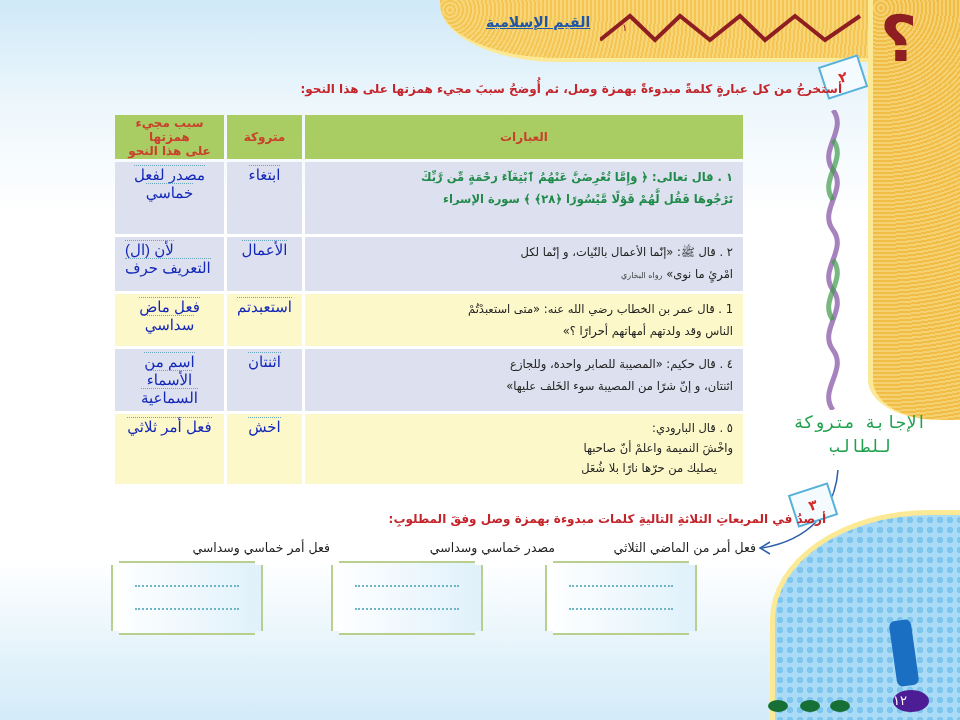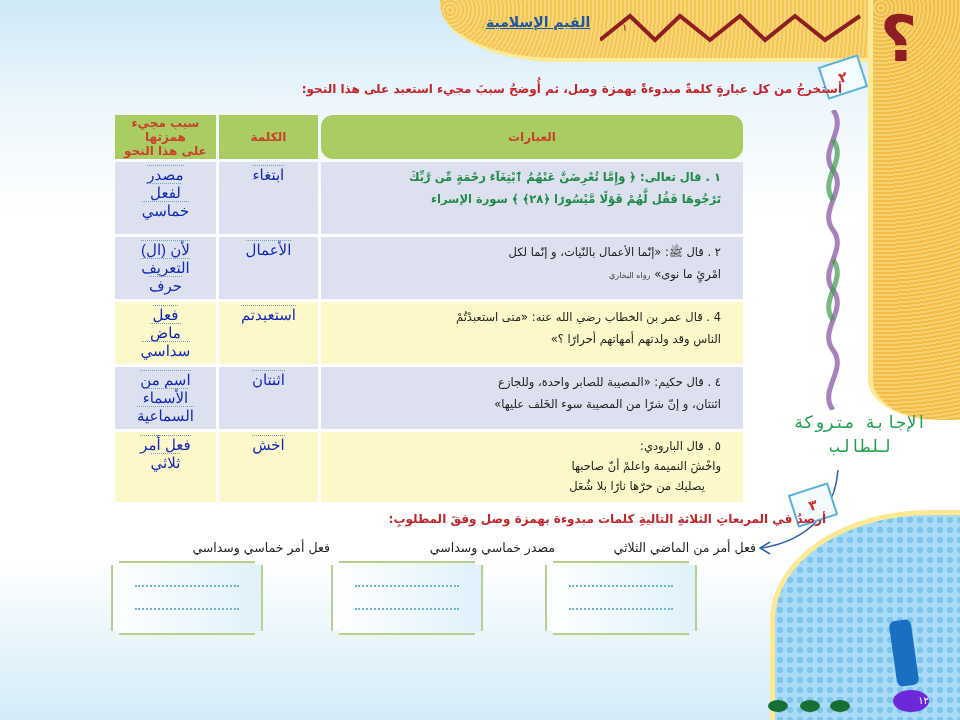--- a/index.html
+++ b/index.html
@@ -33,41 +33,41 @@
     left: 486px; top: 14px; color: #1e56a8; font-weight: bold; font-size: 14px;
     direction: rtl; text-decoration: underline; text-decoration-color: #1e56a8;
   }
   .zigzag { left: 600px; top: 10px; }
   .big-q { left: 880px; top: 2px; color: #8e1e22; font-size: 64px; font-weight: bold; }
   .excl {
     left: 893px; top: 620px; width: 22px; height: 66px; background: #1b6fc3;
     border-radius: 6px; transform: rotate(-8deg);
   }
   .page-num {
-    left: 893px; top: 690px; width: 36px; height: 22px; background: #6d28d9;
-    border-radius: 50%; color: #fff; font-size: 10px; text-align: right; line-height: 22px;
+    left: 893px; top: 690px; width: 36px; height: 22px; background: #4c1d95;
+    border-radius: 50%; color: #fff; font-size: 13px; text-align: left; line-height: 22px;
   }
   .green-dot { top: 700px; width: 20px; height: 12px; background: #166f35; border-radius: 50%; }
   
   .instr {
     right: 118px; top: 82px; color: #c3252b; font-size: 12px; font-weight: bold; direction: rtl;
     white-space: nowrap;
   }
   .instr2 { top: 512px; right: 134px; }
   
   table.ex {
     position: absolute; left: 112px; top: 112px; width: 634px;
     border-collapse: separate; border-spacing: 3px; direction: rtl;
     font-size: 11px;
   }
   table.ex th {
     background: #a9cd62; color: #c8412c; font-weight: bold; height: 42px;
     font-size: 12px; text-align: center;
   }
-  table.ex td { vertical-align: top; padding: 4px 22px; }
+  table.ex td { vertical-align: top; padding: 4px 10px; }
   tr.r-blue td { background: #dde0ee; }
   tr.r-yellow td { background: #fdf8c9; }
   td.sentence { color: #222; line-height: 22px; font-size: 11.5px; text-align: right; }
   td.sentence.quran { color: #1f8a4a; font-weight: bold; }
   td.word, td.reason {
     color: #1428b8; font-size: 15px; text-align: center;
     font-family: "Liberation Sans", sans-serif;
   }
   .reason span, .word span { border-top: 1px dotted #6aa6b9; }
   .small-src { font-size: 8px; color: #444; }
@@ -110,27 +110,27 @@
 </svg>
 <div class="abs" style="left:622px;top:22px;font-size:10px;color:#8e1e22;">١</div>
 <div class="abs big-q">؟</div>
 
 <div class="abs calendar" style="left:822px;top:60px;"><span>٢</span></div>
 <svg class="abs ribbon" width="30" height="300">
   <path d="M15,0 C30,20 0,40 15,60 C30,80 0,100 15,120 C30,140 0,160 15,180 C30,200 0,220 15,240 C30,260 0,280 15,300" fill="none" stroke="#8a5aa8" stroke-width="5" opacity="0.75"></path>
   <path d="M15,30 C30,50 0,70 15,90 M15,150 C30,170 0,190 15,210" fill="none" stroke="#3f9a4a" stroke-width="5" opacity="0.7"></path>
 </svg>
 
-<div class="abs instr">أستخرجُ من كل عبارةٍ كلمةً مبدوءةً بهمزة وصل، ثم أُوضحُ سببَ مجيء استعبد على هذا النحو:</div>
+<div class="abs instr">أستخرجُ من كل عبارةٍ كلمةً مبدوءةً بهمزة وصل، ثم أُوضحُ سببَ مجيء همزتها على هذا النحو:</div>
 
 <table class="ex">
   <thead>
     <tr>
-      <th style="width:436px;border-radius:12px;">العبارات</th>
-      <th style="width:62px;">الكلمة</th>
+      <th style="width:436px;">العبارات</th>
+      <th style="width:62px;">متروكة</th>
       <th>
         <div>سبب مجيء همزتها</div>
         <div>على هذا النحو</div>
       </th>
     </tr>
   </thead>
   <tbody>
     <tr class="r-blue" style="height:72px;">
       <td class="sentence quran">
         <div>١ . قال تعالى: ﴿ وَإِمَّا تُعْرِضَنَّ عَنْهُمُ ٱبْتِغَآءَ رَحْمَةٍ مِّن رَّبِّكَ</div>
@@ -138,25 +138,25 @@
       </td>
       <td class="word"><span>ابتغاء</span></td>
       <td class="reason"><span>مصدر لفعل خماسي</span></td>
     </tr>
     <tr class="r-blue" style="height:52px;">
       <td class="sentence">
         <div>٢ . قال ﷺ: «إنّما الأعمال بالنّيات، و إنّما لكل</div>
         <div><span>امْرئٍ ما نوى»</span> <span class="small-src">رواه البخاري</span></div>
       </td>
       <td class="word"><span>الأعمال</span></td>
-      <td class="reason" style="text-align:center;"><span>لأن (ال) التعريف حرف</span></td>
+      <td class="reason" style="text-align:left;"><span>لأن (ال) التعريف حرف</span></td>
     </tr>
     <tr class="r-yellow" style="height:52px;">
       <td class="sentence">
-        <div>4 . قال عمر بن الخطاب رضي الله عنه: «متى استعبدْتُمْ</div>
+        <div>1 . قال عمر بن الخطاب رضي الله عنه: «متى استعبدْتُمْ</div>
         <div>الناس وقد ولدتهم أمهاتهم أحرارًا ؟»</div>
       </td>
       <td class="word"><span>استعبدتم</span></td>
       <td class="reason"><span>فعل ماض سداسي</span></td>
     </tr>
     <tr class="r-blue" style="height:48px;">
       <td class="sentence">
         <div>٤ . قال حكيم: «المصيبة للصابر واحدة، وللجازع</div>
         <div>اثنتان، و إنّ شرًا من المصيبة سوء الخَلف عليها»</div>
       </td>

